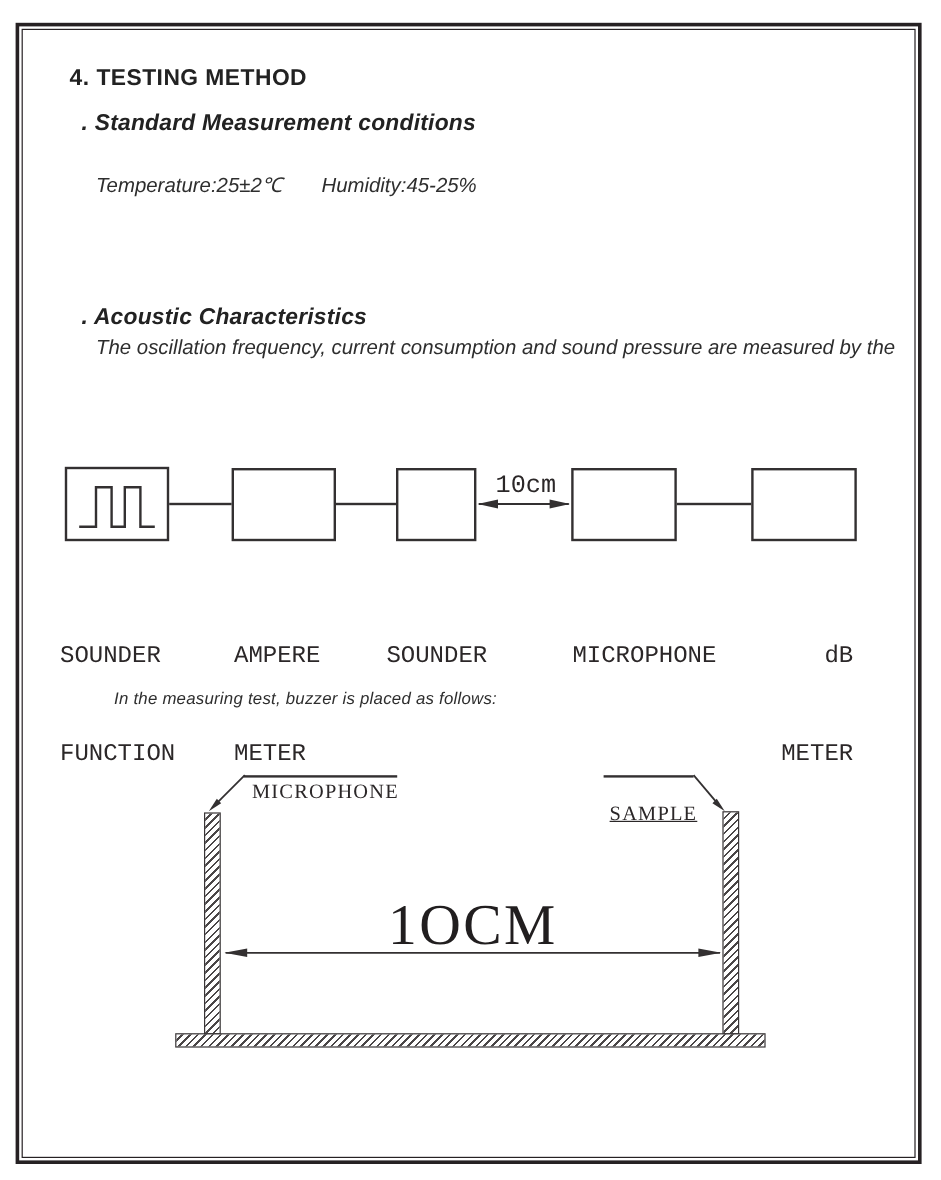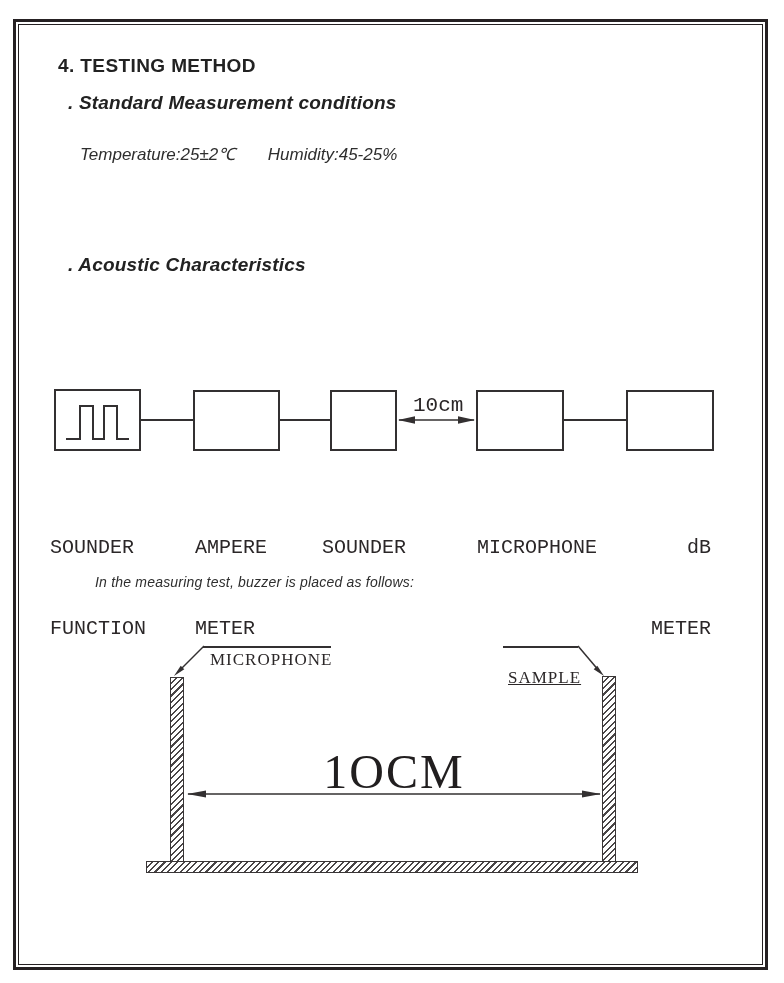--- a/index.html
+++ b/index.html
@@ -38,20 +38,21 @@
 <div class="abs subhead" style="left:68px;top:92px;font-style:italic;">. Standard Measurement conditions</div>
 
 <div class="abs cond" style="left:80px;top:142px;">
   <span>Temperature:25±2℃</span>
   <span>Humidity:45-25%</span>
 </div>
 
 <div class="abs subhead" style="left:68px;top:217px;margin-top:37px;">. Acoustic Characteristics</div>
 
 <div class="abs para" style="left:80px;top:276px;">
+  <div>The oscillation frequency, current consumption and sound pressure are measured by the</div>
 </div>
 
 <div class="box" style="left:54px;top:389px;width:87px;height:62px;">
   <svg width="83" height="58" viewBox="0 0 83 58" style="left:0;top:0;">
     <polyline points="10,48 24,48 24,15 37,15 37,48 48,48 48,15 61,15 61,48 73,48" fill="none" stroke="#333031" stroke-width="2"></polyline>
   </svg>
 </div>
 <div class="box" style="left:193px;top:390px;width:87px;height:61px;"></div>
 <div class="box" style="left:330px;top:390px;width:67px;height:61px;"></div>
 <div class="box" style="left:476px;top:390px;width:88px;height:61px;"></div>

